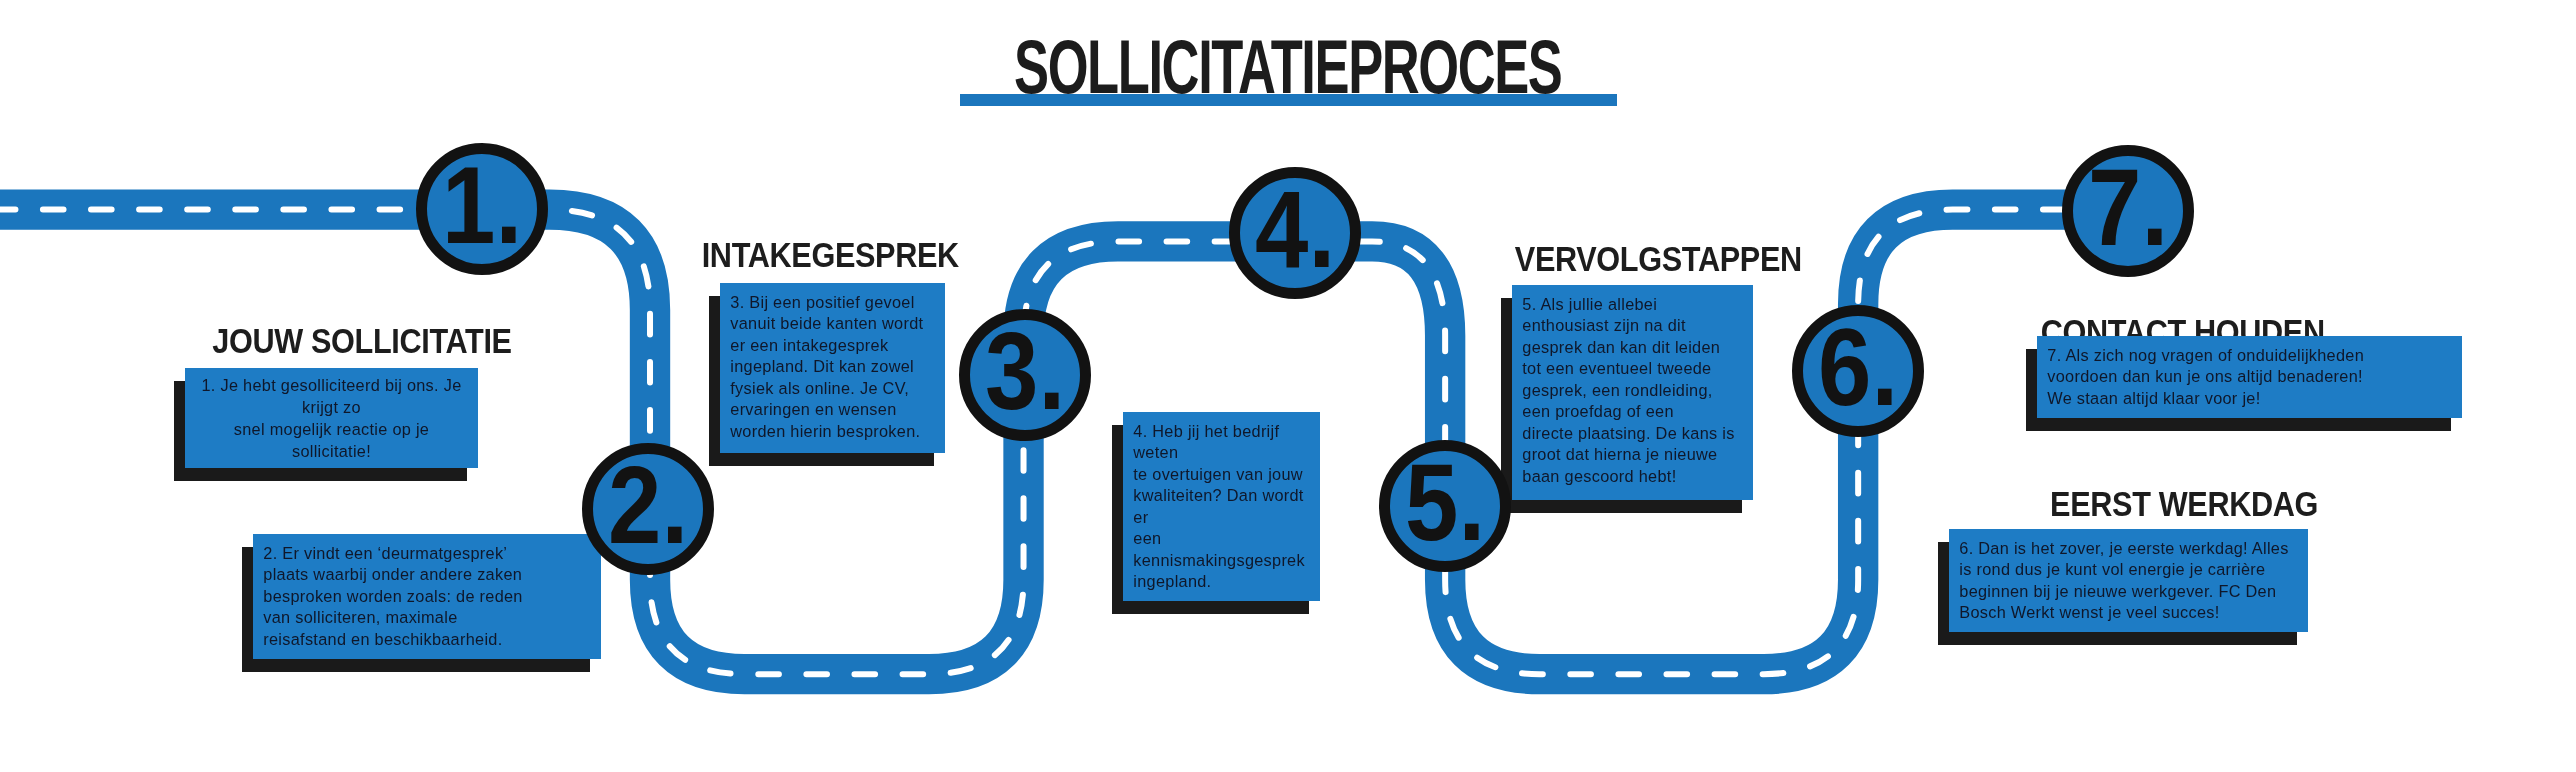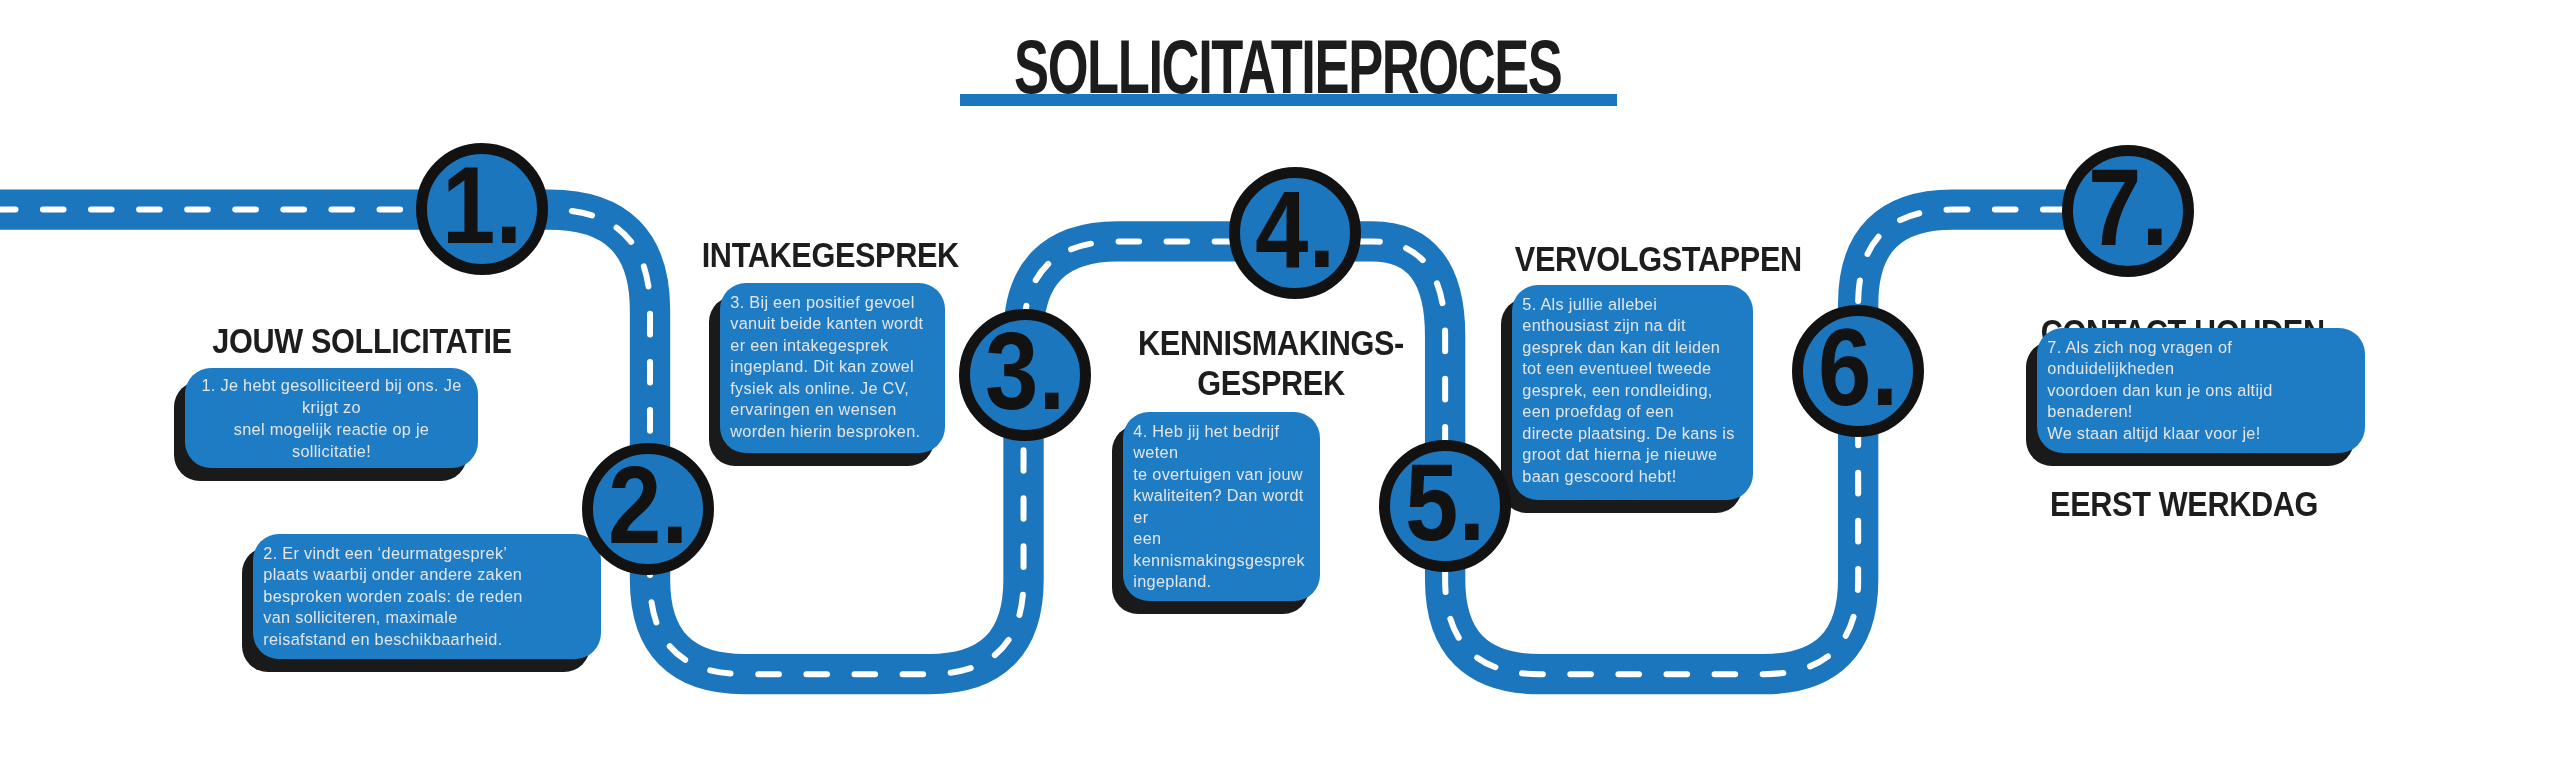--- a/index.html
+++ b/index.html
@@ -36,32 +36,32 @@
   .h1{left:61px;top:321px;}
   .h2{left:97px;top:485px;}
   .h3{left:530px;top:235px;}
   .h4{left:970px;top:323px;}
   .h5{left:1358px;top:239px;}
   .h6{left:1884px;top:484px;}
   .h7{left:1882px;top:312px;}
 
   
   .step-box{
-    position:absolute;background:#1e7cc5;color:#e5e5e5;
+    position:absolute;background:#1e7cc5;color:#0f172a;
     box-shadow:-11px 13px 0 #1a1a1a;
     font-size:16.3px;line-height:21.5px;letter-spacing:0.3px;
-    padding:8.6px 10.3px;box-sizing:border-box;white-space:pre-line;text-align:left;border-radius:26px;
+    padding:8.6px 10.3px;box-sizing:border-box;white-space:pre-line;text-align:left;
   }
   .b1{left:185px;top:368px;width:293px;min-height:55px;text-align:center;padding:6px 6.9px;line-height:22px;}
   .b2{left:253px;top:534px;width:348px;min-height:125px;}
   .b3{left:720px;top:283px;width:225px;min-height:170px;}
   .b4{left:1123px;top:412px;width:197px;min-height:127px;}
   .b5{left:1512px;top:285px;width:241px;min-height:215px;}
   .b6{left:1949px;top:529px;width:359px;min-height:102px;}
-  .b7{left:2037px;top:328px;width:328px;min-height:76px;}
+  .b7{left:2037px;top:336px;width:425px;min-height:76px;}
 
   
   .marker{
     position:absolute;width:132px;height:132px;border-radius:50%;
     background:#1b76bd;border:11px solid #121212;box-sizing:border-box;
     display:flex;align-items:center;justify-content:center;
   }
   .marker span{
     font-size:101px;font-weight:bold;color:#121212;line-height:1;
     transform:translateY(-3.4px) scale(0.95,1.08);
@@ -84,22 +84,20 @@
     <path d="M -6 244 H 640 Q 757 244 757 361 V 675 Q 757 785 867 785 H 1082 Q 1192 785 1192 675 V 391 Q 1192 281 1302 281 H 1598 Q 1683 281 1683 391 V 675 Q 1683 785 1793 785 H 2054 Q 2164 785 2164 675 V 354 Q 2164 244 2274 244 H 2480" fill="none" stroke="#ffffff" stroke-width="7" stroke-linecap="round" stroke-dasharray="24 32"></path>
   </svg>
 
   <div class="title">
     <span class="title-text">SOLLICITATIEPROCES</span>
   </div>
   <div class="title-underline"></div>
 
   <div class="step-heading h1"><span>JOUW SOLLICITATIE</span></div>
   <div class="step-heading h3"><span>INTAKEGESPREK</span></div>
-  <div class="step-heading h4"><span>KENNISMAKINGS-
-GESPREK</span></div>
   <div class="step-heading h5"><span>VERVOLGSTAPPEN</span></div>
   <div class="step-heading h6"><span>EERST WERKDAG</span></div>
   <div class="step-heading h7"><span>CONTACT HOUDEN</span></div>
 
   <div class="step-box b1">1. Je hebt gesolliciteerd bij ons. Je krijgt zo
 snel mogelijk reactie op je sollicitatie!</div>
   <div class="step-box b2">2. Er vindt een ‘deurmatgesprek’
 plaats waarbij onder andere zaken
 besproken worden zoals: de reden
 van solliciteren, maximale
@@ -118,20 +116,24 @@
 ingepland.</div>
   <div class="step-box b5">5. Als jullie allebei
 enthousiast zijn na dit
 gesprek dan kan dit leiden
 tot een eventueel tweede
 gesprek, een rondleiding,
 een proefdag of een
 directe plaatsing. De kans is
 groot dat hierna je nieuwe
 baan gescoord hebt!</div>
+  <div class="step-box b6">6. Dan is het zover, je eerste werkdag! Alles
+is rond dus je kunt vol energie je carrière
+beginnen bij je nieuwe werkgever. FC Den
+Bosch Werkt wenst je veel succes!</div>
   <div class="step-box b7">7. Als zich nog vragen of onduidelijkheden
 voordoen dan kun je ons altijd benaderen!
 We staan altijd klaar voor je!</div>
 
   <div class="marker c1">
       <span>1.</span>
     </div>
   <div class="marker c2">
       <span>2.</span>
     </div>

